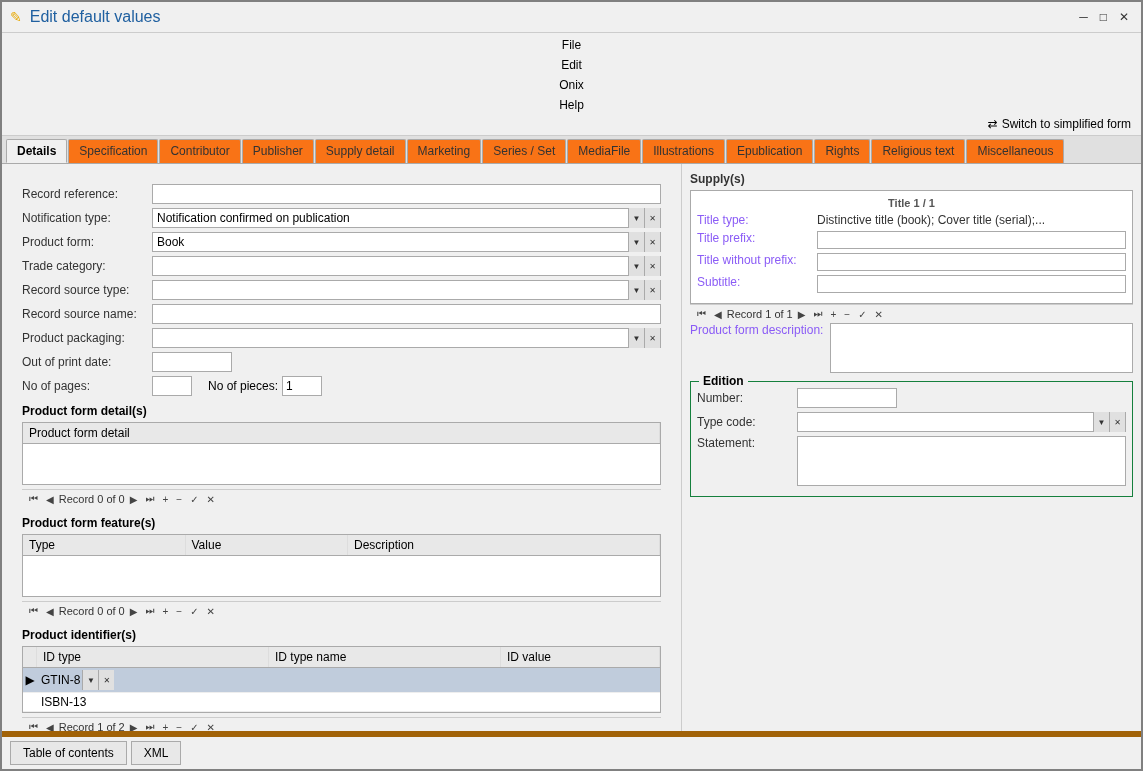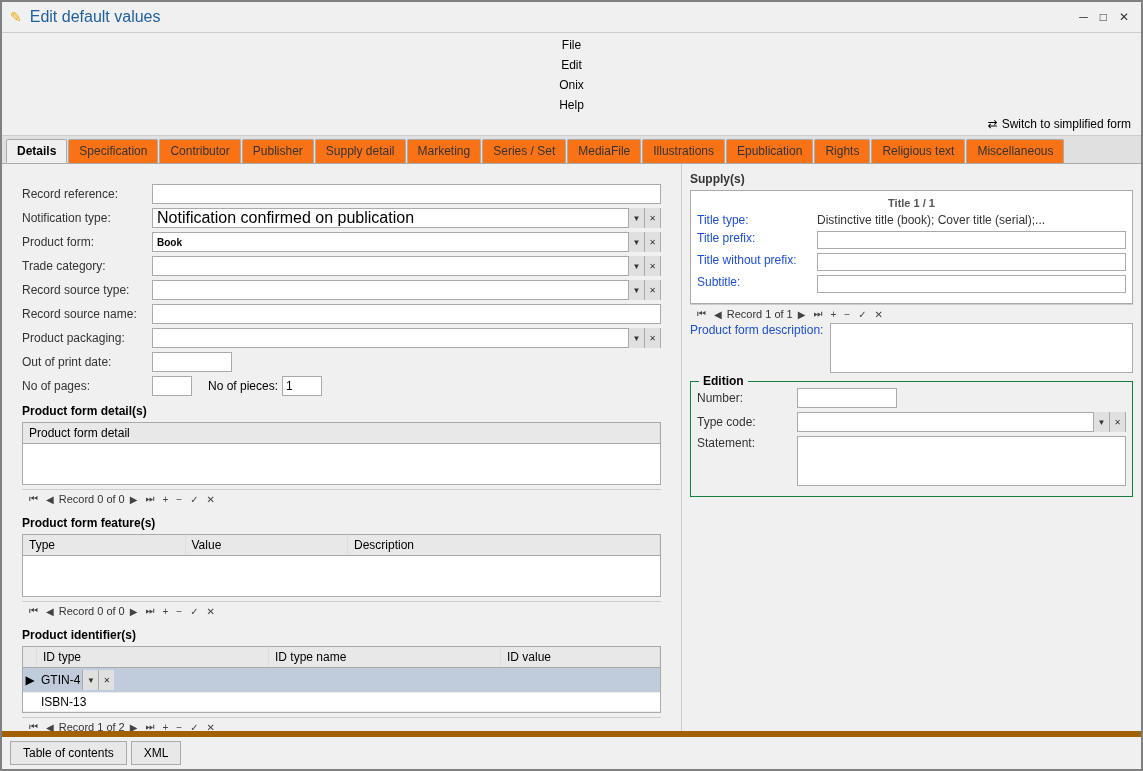--- a/index.html
+++ b/index.html
@@ -27,21 +27,21 @@
     .section-title { font-weight: bold; margin: 8px 0 4px; color: #000; }
     .grid-container { border: 1px solid #aaa; background: white; margin-bottom: 4px; }
     .grid-header { display: flex; background: #e8e8e8; border-bottom: 1px solid #aaa; }
     .grid-cell { padding: 3px 6px; border-right: 1px solid #ddd; }
     .grid-row { display: flex; border-bottom: 1px solid #eee; }
     .grid-row.selected { background: #c8d8f0; }
     .nav-bar { display: flex; align-items: center; gap: 2px; padding: 2px 4px; background: #f0f0f0; border-top: 1px solid #ccc; font-size: 11px; color: #555; }
     .nav-btn { cursor: pointer; padding: 1px 3px; color: #444; font-size: 10px; }
     .nav-text { font-size: 11px; color: #333; }
     .right-row { display: flex; align-items: flex-start; margin-bottom: 4px; }
-    .right-label { width: 120px; color: #1d4ed8; flex-shrink: 0; }
+    .right-label { width: 120px; color: #8b5cf6; flex-shrink: 0; }
     .right-value { flex: 1; color: #333; }
     .titled-border { border: 1px solid #15803d; padding: 6px; margin-bottom: 8px; position: relative; margin-top: 8px; }
     .titled-border-label { position: absolute; top: -8px; left: 8px; background: #f0f0f0; padding: 0 4px; font-weight: bold; }
     .edition-row { display: flex; align-items: center; margin-bottom: 4px; }
     .edition-label { width: 100px; color: #333; flex-shrink: 0; }
     .edition-input { height: 20px; border: 1px solid #aaa; background: white; padding: 1px 3px; }
     .textarea-box { border: 1px solid #aaa; background: white; width: 100%; height: 60px; resize: none; padding: 3px; }
     .bottom-buttons { display: flex; gap: 4px; padding: 4px 8px; border-top: 6px solid #a16207; background: #f0f0f0; }
     .bottom-btn { padding: 4px 12px; border: 1px solid #aaa; background: #e8e8e8; cursor: pointer; font-size: 12px; }
     .title-section-heading { font-weight: bold; color: #333; margin-bottom: 4px; }
@@ -95,30 +95,30 @@
     <div class="left-panel">
 
       <div class="form-row">
         <span class="form-label">Record reference:</span>
         <input class="form-input" type="text" value="" style="flex: 1 1 0%;">
       </div>
 
       <div class="form-row">
         <span class="form-label">Notification type:</span>
         <div class="form-input-combo" style="flex:1; background:white; border:1px solid #aaa; display:flex; align-items:center; height:20px; padding:0;">
-          <span style="flex:1; padding:0 4px; font-size:16px;">Notification confirmed on publication</span>
+          <span style="flex:1; padding:0 4px; font-size:12px;">Notification confirmed on publication</span>
           <button class="combo-btn">▼</button>
           <button class="combo-btn">✕</button>
         </div>
       </div>
 
       <div class="form-row">
         <span class="form-label">Product form:</span>
         <div class="form-input-combo" style="flex:1; background:white; border:1px solid #aaa; display:flex; align-items:center; height:20px; padding:0;">
-          <span style="flex:1; padding:0 4px; font-size:10px;font-weight:bold;">Book</span>
+          <span style="flex:1; padding:0 4px; font-size:12px;">Book</span>
           <button class="combo-btn">▼</button>
           <button class="combo-btn">✕</button>
         </div>
       </div>
 
       <div class="form-row">
         <span class="form-label">Trade category:</span>
         <div class="form-input-combo" style="flex:1; background:white; border:1px solid #aaa; display:flex; align-items:center; height:20px; padding:0;">
           <span style="flex:1; padding:0 4px;"></span>
           <button class="combo-btn">▼</button>
@@ -206,21 +206,21 @@
         <div class="grid-header" style="display:flex; background:#e8e8e8; border-bottom:1px solid #aaa;">
           <div class="grid-cell" style="width:14px;"></div>
           <div class="grid-cell" style="flex:1.5;">ID type</div>
           <div class="grid-cell" style="flex:1.5;">ID type name</div>
           <div class="grid-cell" style="flex:1;">ID value</div>
         </div>
 
         <div class="grid-row selected" style="display:flex; align-items:center; background:#c0ccdc;">
           <div style="width:14px; display:flex; align-items:center; justify-content:center;">▶</div>
           <div style="flex:1.5; padding:2px 4px; display:flex; align-items:center;">
-            <span>GTIN-4</span>
+            <span>GTIN-8</span>
             <button class="combo-btn" style="margin-left:2px;">▼</button>
             <button class="combo-btn">✕</button>
           </div>
           <div style="flex:1.5; padding:2px 4px;"></div>
           <div style="flex:1; padding:2px 4px;"></div>
         </div>
 
         <div class="grid-row" style="display:flex; align-items:center;">
           <div style="width:14px;"></div>
           <div style="flex:1.5; padding:2px 4px;">ISBN-13</div>

